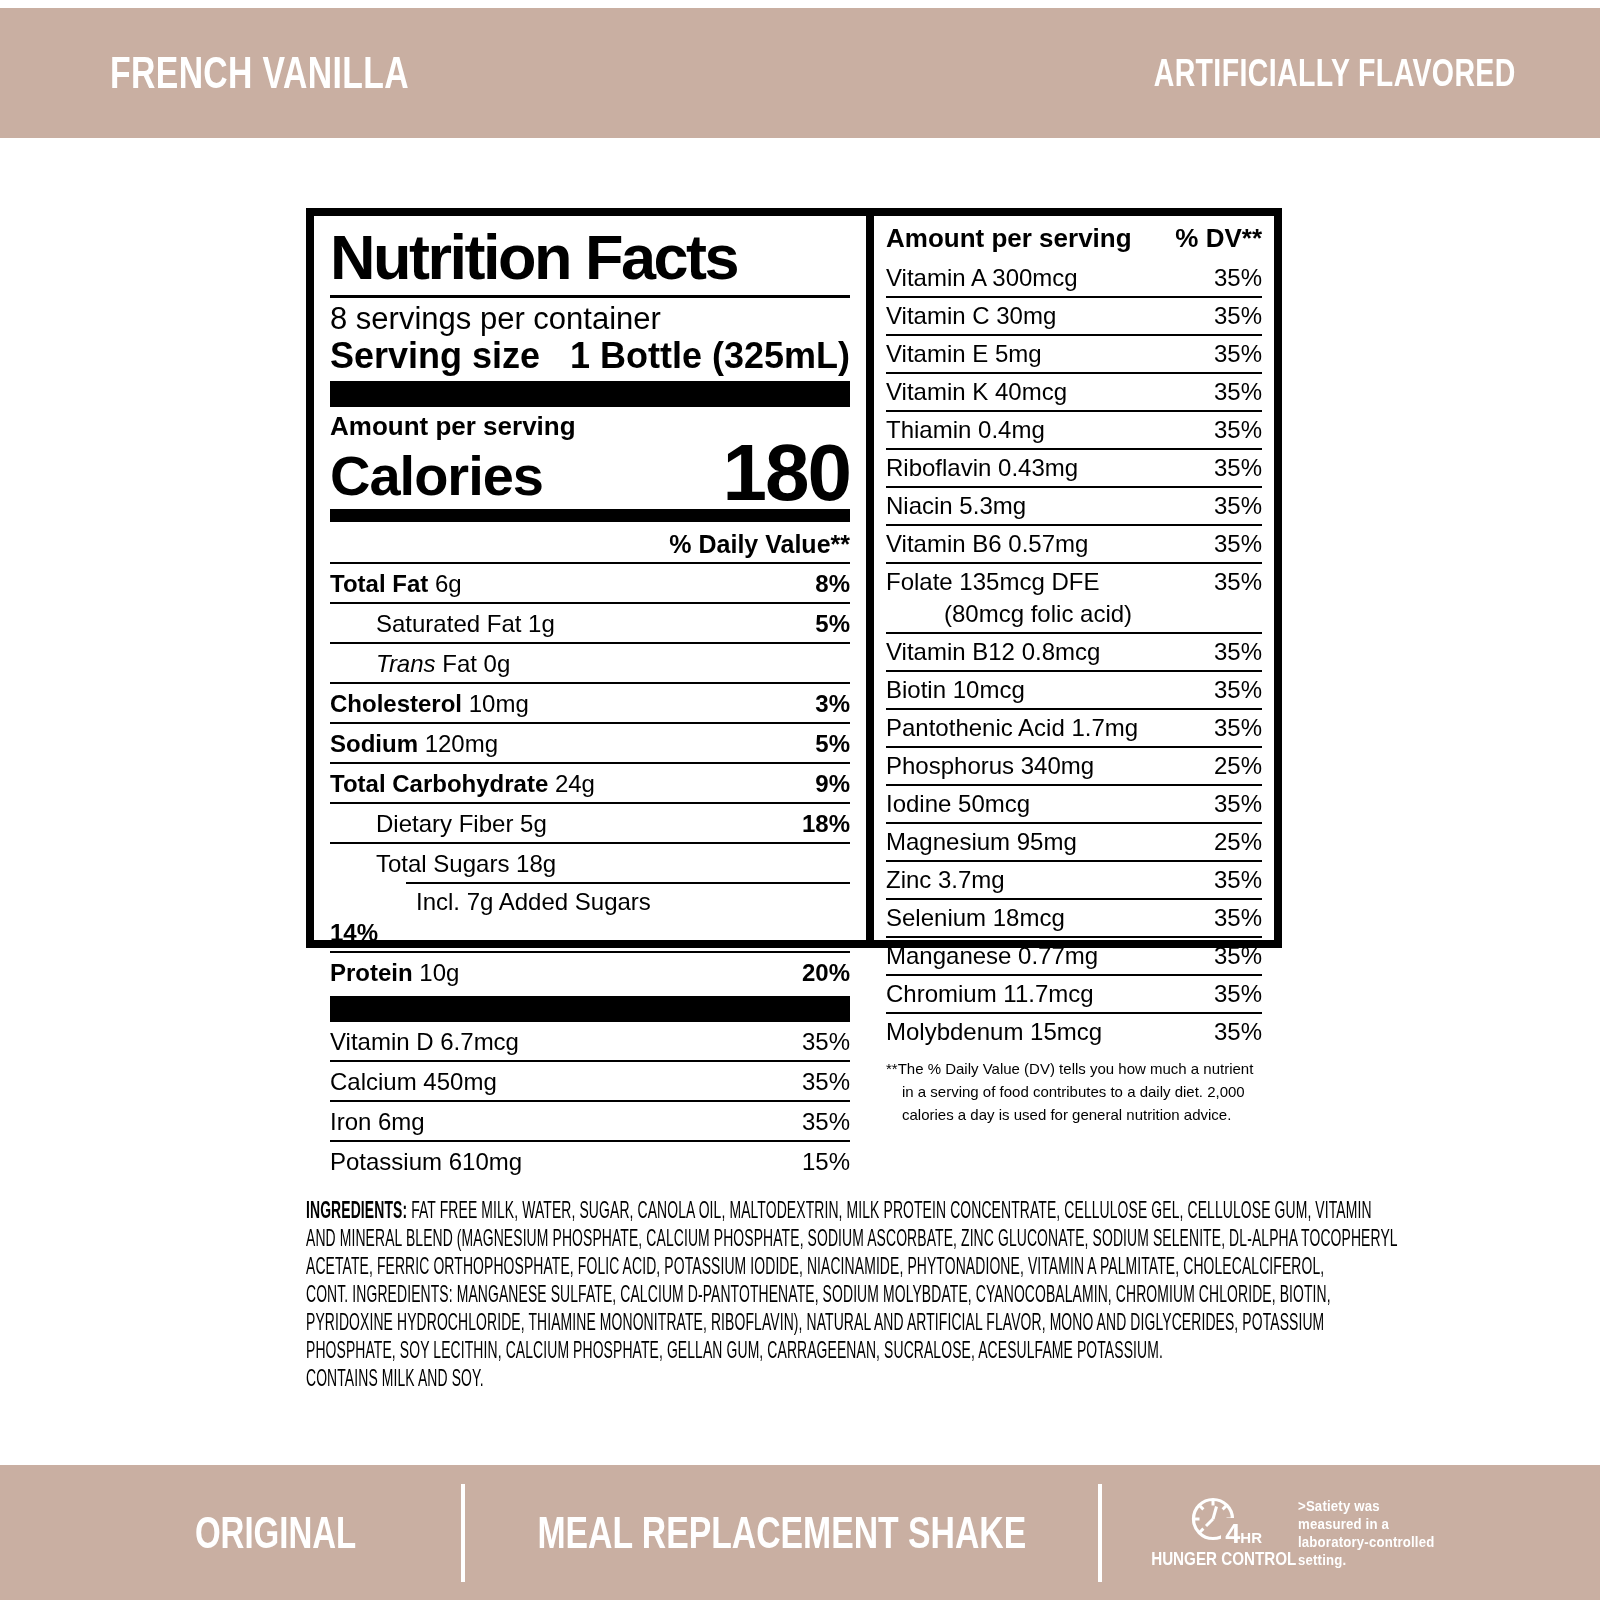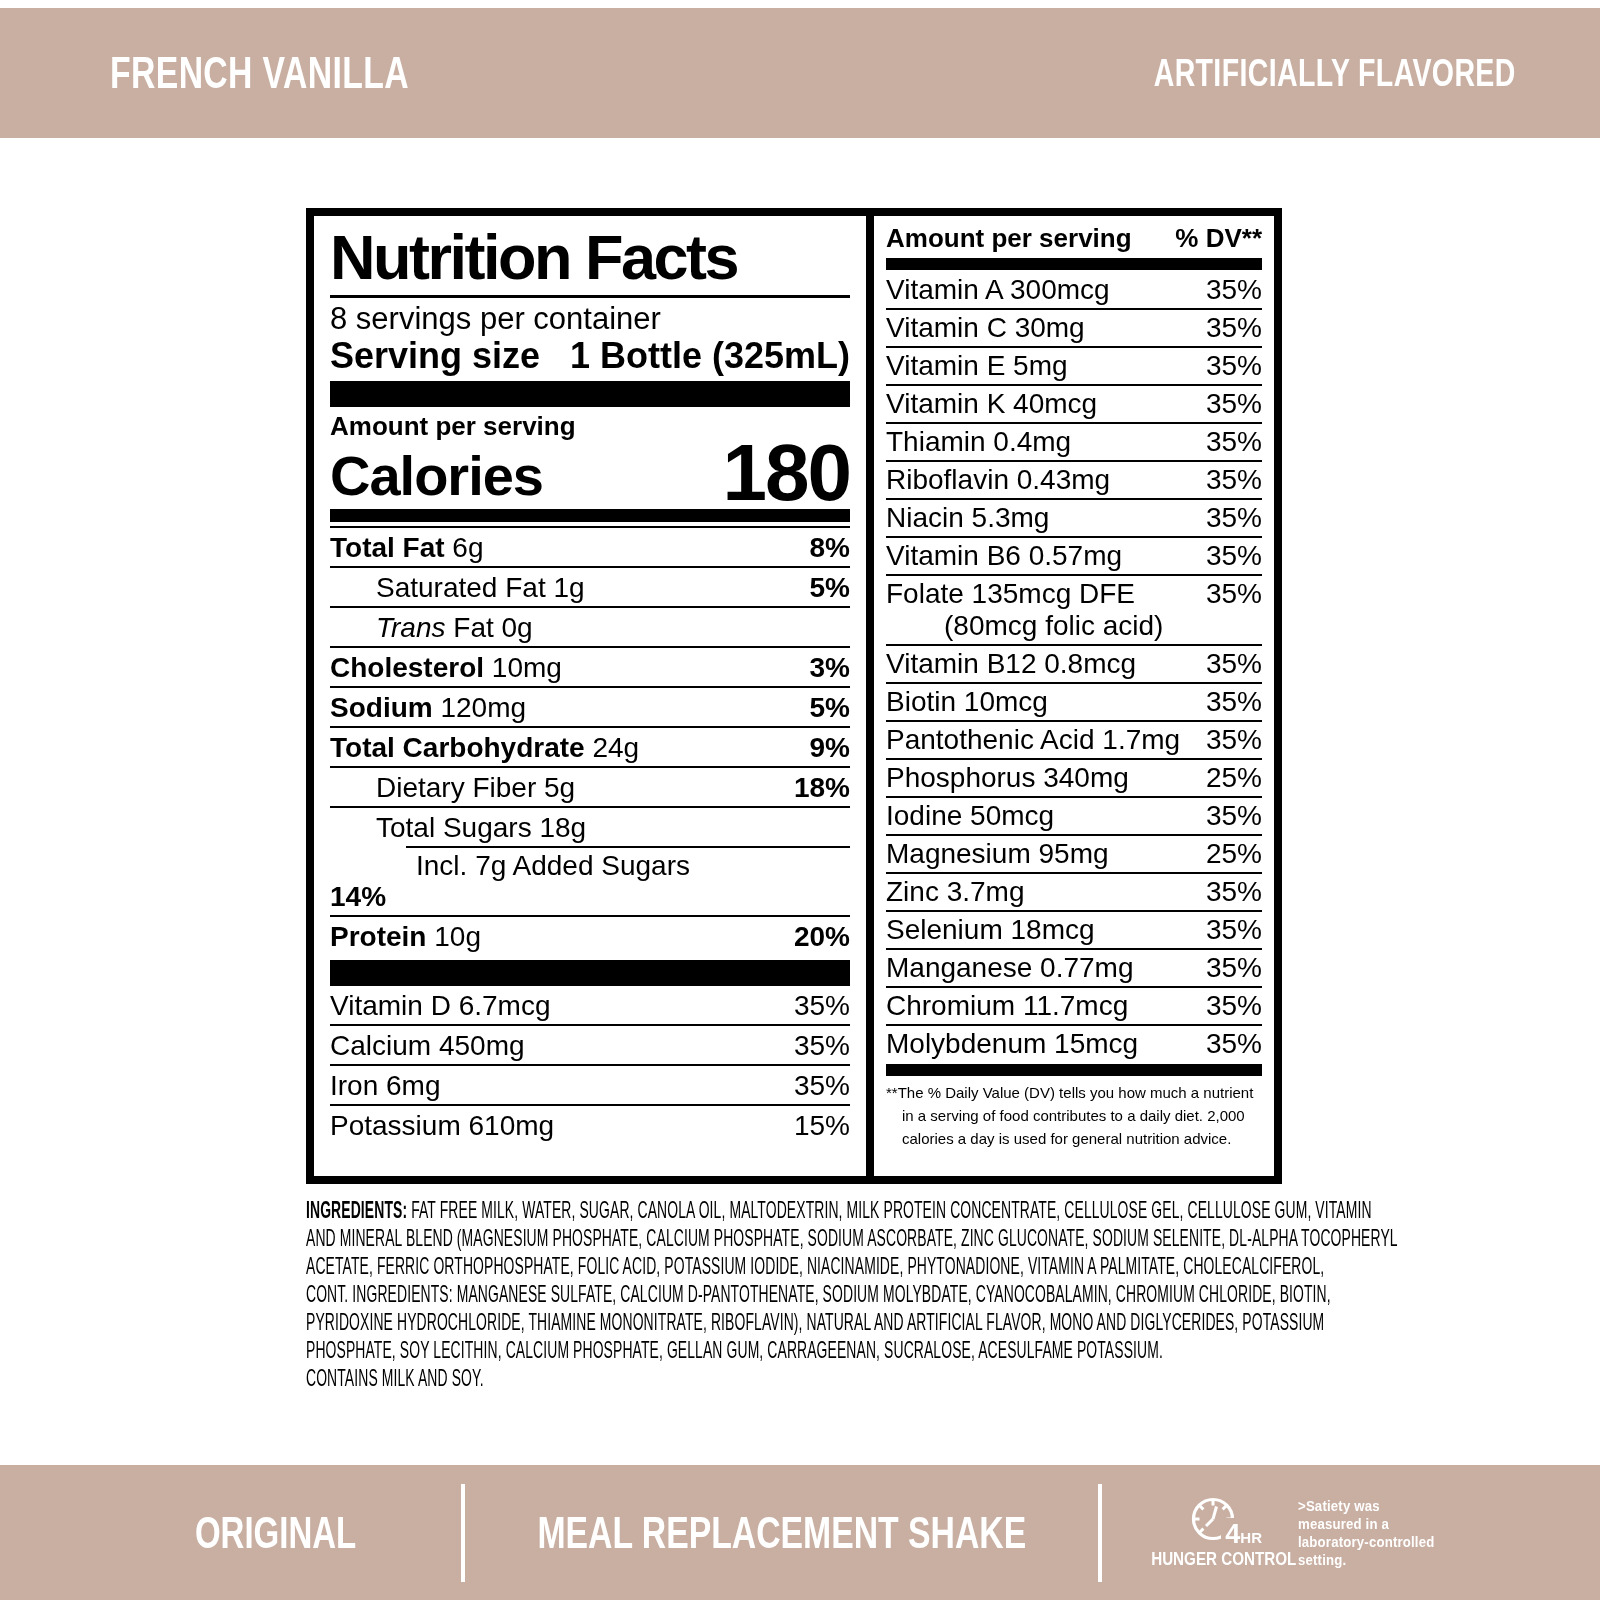--- a/index.html
+++ b/index.html
@@ -16,21 +16,21 @@
   .banner.bottom { top:1465px; height:135px; display:flex; align-items:center; }
   .cond { display:inline-block; font-weight:bold; color:#fff; white-space:nowrap; }
   .cx-l { transform:scaleX(0.75); transform-origin:left center; }
   .cx-r { transform:scaleX(0.75); transform-origin:right center; }
   .cx-c { transform:scaleX(0.75); transform-origin:center center; }
   .flavor { font-size:45px; letter-spacing:0.5px; }
   .qualifier { font-size:38px; letter-spacing:0.5px; }
 
   
   .nf {
-    position:absolute; left:306px; top:208px; width:976px; height:976px;
+    position:absolute; left:306px; top:208px; width:976px; height:740px;
     border:8px solid #000; background:#fff; display:flex;
   }
   .col { height:100%; }
   .col.left  { width:552px; padding:4px 16px 6px 16px; }
   .col.right { flex:1; border-left:8px solid #000; padding:4px 12px 6px 12px; display:flex; flex-direction:column; }
 
   .nf-title { font-size:63px; font-weight:bold; letter-spacing:-2.5px; line-height:74px; white-space:nowrap; }
   .hl { border-top:3px solid #000; margin:1px 0 3px 0; }
   .servings { font-size:31px; line-height:36px; }
   .ssrow { display:flex; justify-content:space-between; font-weight:bold; font-size:36px; line-height:38px;text-align:center; }
@@ -38,21 +38,21 @@
   .bar.thick { height:26px; margin:6px 0 4px 0; }
   .bar.med   { height:13px; margin:4px 0 4px 0; }
   .bar.sep   { height:26px; margin:5px 0 0 0; }
   .bar.rsep  { height:12px; margin:2px 0 2px 0; }
   .aps { font-weight:bold; font-size:26px; line-height:30px; }
   .calrow { display:flex; justify-content:space-between; align-items:flex-end; height:64px; }
   .cal-l { font-size:56px; font-weight:bold; line-height:58px; letter-spacing:-1px; }
   .cal-v { font-size:80px; font-weight:bold; line-height:64px; letter-spacing:-2px; }
   .dvh { text-align:right; font-weight:bold; font-size:25px; padding:4px 0 3px 0; }
 
-  .lrow, .rrow { display:flex; justify-content:space-between; border-top:2px solid #000; font-size:28px; line-height:31px; padding:4px 0 3px 0; }
+  .lrow, .rrow { display:flex; justify-content:space-between; border-top:2px solid #000; font-size:24px; line-height:31px; padding:4px 0 3px 0; }
   .rrow { line-height:32px; padding:2px 0 2px 0; }
   .nt { border-top:none !important; }
   .nm { display:inline-block; }
   .b { font-weight:bold; }
   .it { font-style:italic; }
   .pct { font-weight:normal; }
   .pb .pct { font-weight:bold; }
   .ind1 .nm { padding-left:46px; }
   .ind2 .nm { padding-left:86px; }
   .tli { border-top:none; position:relative;flex-direction:column; }
@@ -104,20 +104,21 @@
         <span>Serving size</span>
         <span>1 Bottle (325mL)</span>
       </div>
       <div class="bar thick"></div>
       <div class="aps">Amount per serving</div>
       <div class="calrow">
         <span class="cal-l">Calories</span>
         <span class="cal-v">180</span>
       </div>
       <div class="bar med"></div>
+      <div class="dvh">% Daily Value**</div>
 
       <div>
 
           <div class="lrow pb">
             <span class="nm"><span class="b">Total Fat</span><span class="it"></span><span> 6g</span></span>
             <span class="pct">8%</span>
           </div>
 
           <div class="lrow ind1 pb">
             <span class="nm"><span class="b"></span><span class="it"></span><span>Saturated Fat 1g</span></span>

